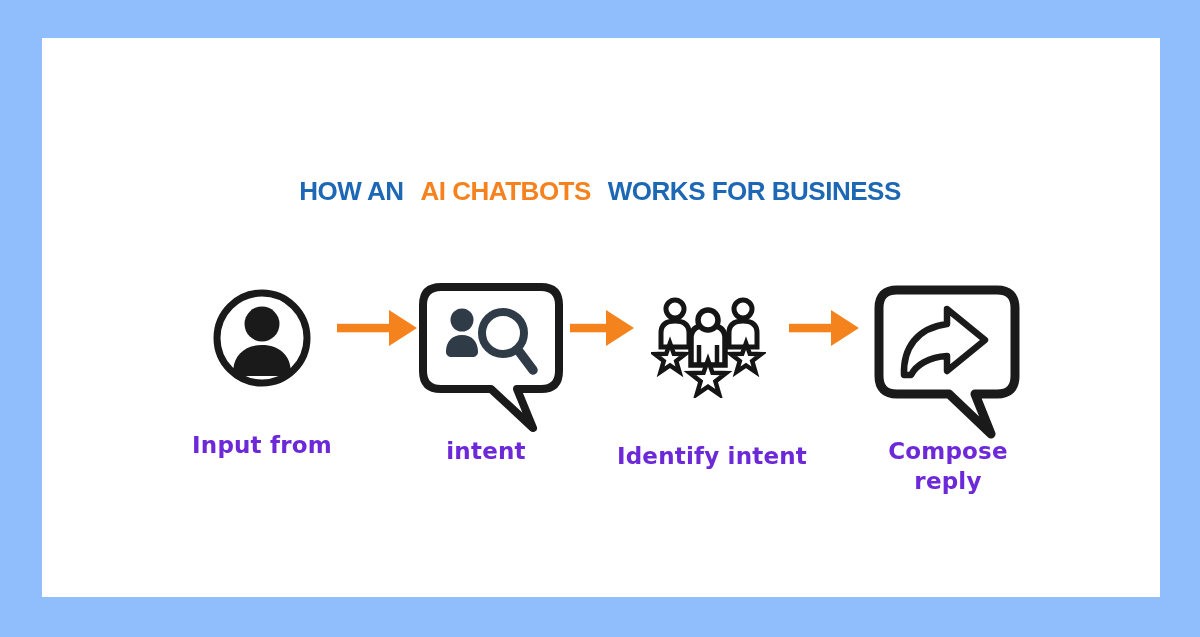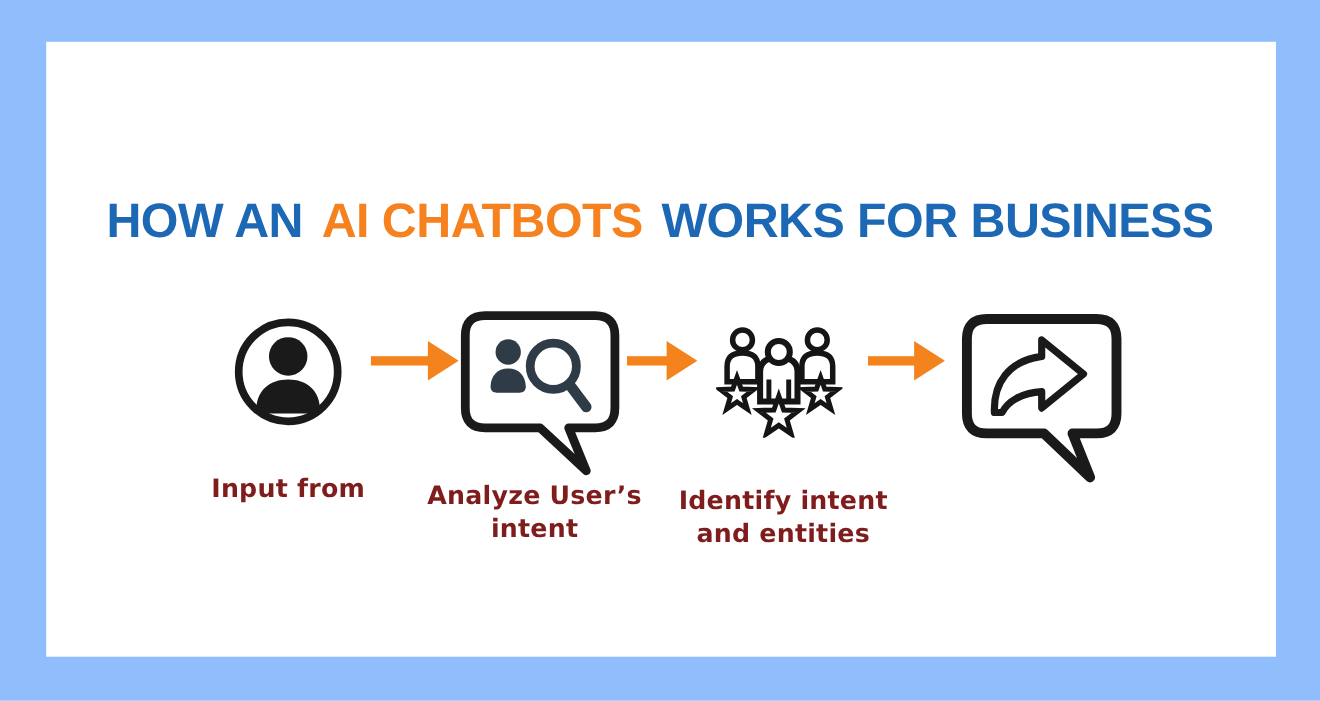--- a/index.html
+++ b/index.html
@@ -12,30 +12,30 @@
     position:absolute;left:0;top:0;width:1200px;height:637px;
     background:#90BEFC;
   }
   .card{
     position:absolute;left:42px;top:38px;width:1118px;height:559px;
     background:#FFFFFF;
   }
   .title{
     position:absolute;left:0;top:176px;width:1200px;
     text-align:center;
-    font-weight:700;font-size:44px;letter-spacing:-0.5px;
+    font-weight:700;font-size:26px;letter-spacing:-0.5px;
     white-space:nowrap;
   }
   .title .t-blue{color:#1D68B5;}
   .title .t-orange{color:#F5821F;margin:0 17px;}
   .abs{position:absolute;}
   .label{
     position:absolute;width:240px;text-align:center;
     font-family:"DejaVu Sans","Liberation Sans",sans-serif;
-    font-weight:700;font-size:23px;line-height:30px;color:#7f1d1d;
+    font-weight:700;font-size:23px;line-height:30px;color:#6d28d9;
     letter-spacing:0.2px;
   }
 </style>
 </head>
 <body>
 
 <div class="canvas">
   <div class="card"></div>
 
   <div class="title">
@@ -88,22 +88,22 @@
 
   <svg class="abs" style="left:871px;top:282px;" width="152" height="160" viewBox="0 0 152 160">
     <path d="M26,8 L126,8 Q144,8 144,26 L144,94 Q144,112 126,112 L104,112 L120,152 L78,112 L26,112 Q8,112 8,94 L8,26 Q8,8 26,8 Z" fill="#FFFFFF" stroke="#1A1A1A" stroke-width="9" stroke-linejoin="round"></path>
     <path d="M33,93 C32,66 46,46 76,42 L76,27 L114,58 L76,89 L76,74 C58,75 45,83 40,93 Z" fill="#FFFFFF" stroke="#1A1A1A" stroke-width="6.5" stroke-linejoin="round"></path>
   </svg>
 
   <div class="label" style="left:142px;top:430px;">
     <div>Input from</div>
   </div>
   <div class="label" style="left:366px;top:436px;">
-    <div>Analyze User’s</div>
     <div>intent</div>
   </div>
   <div class="label" style="left:592px;top:441px;">
     <div>Identify intent</div>
-    <div>and entities</div>
   </div>
   <div class="label" style="left:828px;top:436px;">
+    <div>Compose</div>
+    <div>reply</div>
   </div>
 </div>
 
 </body></html>

